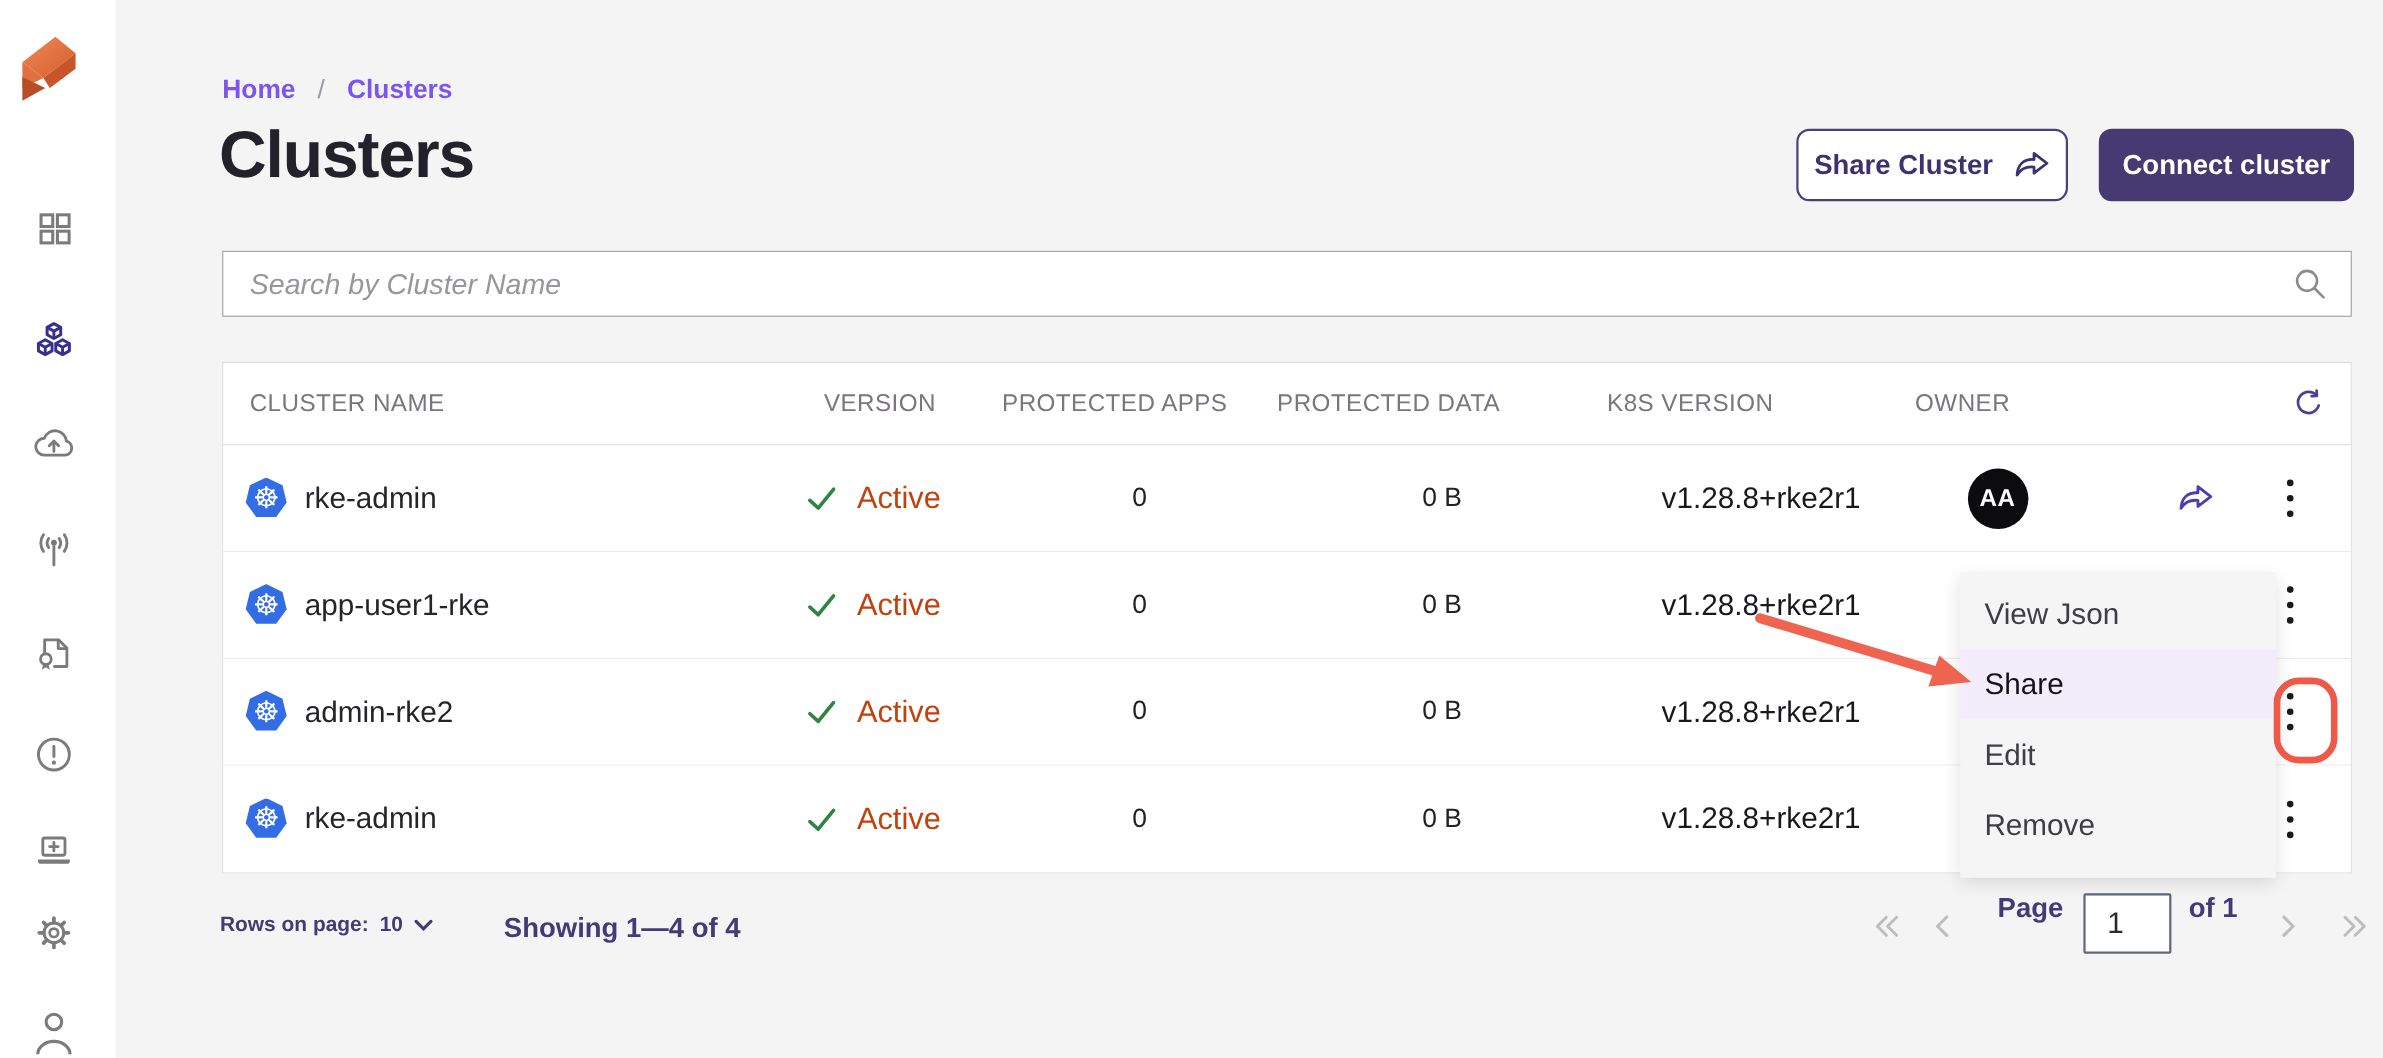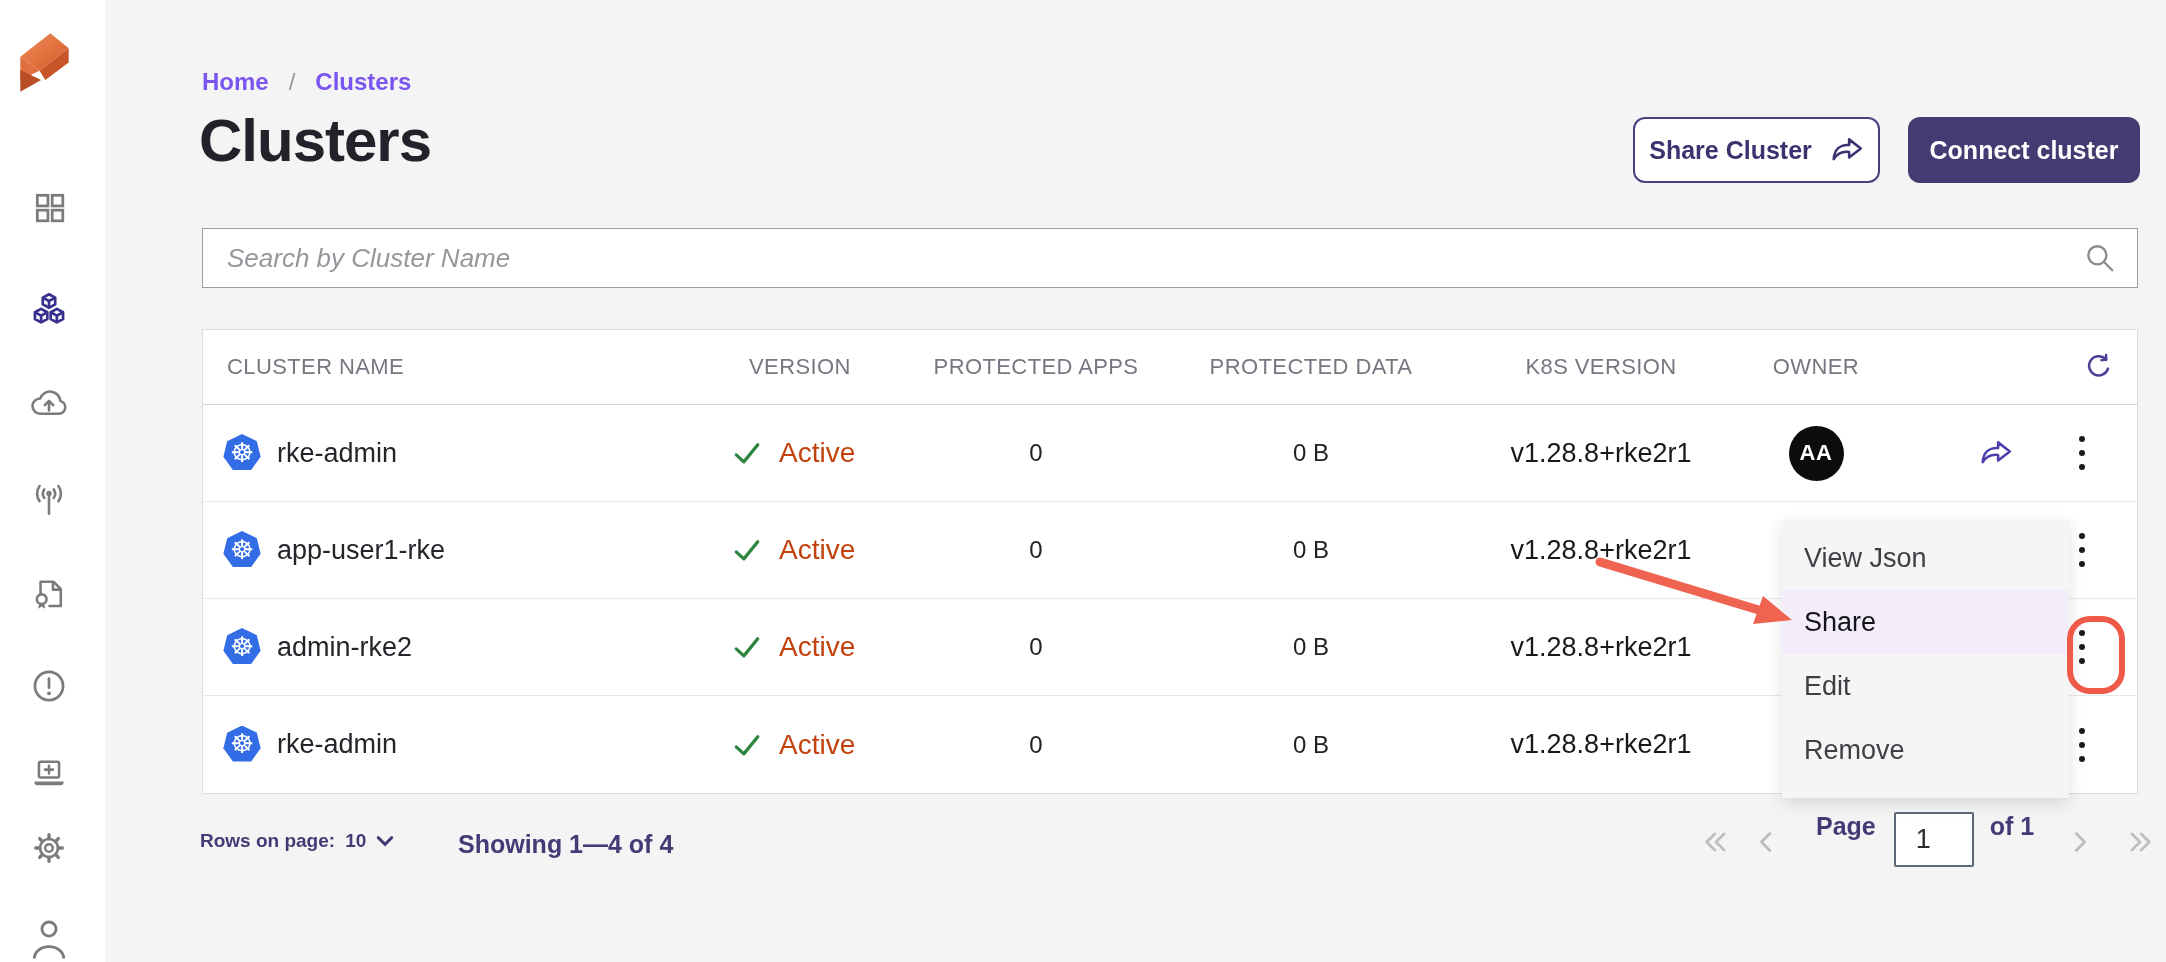--- a/index.html
+++ b/index.html
@@ -28,21 +28,21 @@
   .search-wrap input { width:100%; height:100%; border:1px solid #9e9e9e; background:#fff; font-size:26px; padding:0 74px 0 24px; color:#333; font-family:inherit; }
   .search-wrap input::placeholder { font-style:italic; color:#97969c; }
   .search-wrap .mag { position:absolute; right:22px; top:14px; }
 
   
   .table { position:absolute; left:202px; top:329px; width:1936px; background:#fff; border:1px solid #dcdcdc; z-index:1; }
   .tgrid { display:grid; grid-template-columns:498px 210px 250px 300px 280px 150px auto; align-items:center; }
   .thead { height:75px; border-bottom:1px solid #d2d2d2; color:#7a7580; font-size:22px; letter-spacing:.4px; }
   .th-name { padding-left:24px; }
   .th-status { padding-left:48px; }
-  .th-center { text-align:center; }
+  .th-center { }
   .th-actions { display:flex; justify-content:flex-end; padding-right:24px; }
   .trow { height:97px; border-bottom:1px solid #e9e9e9; background:#fff; cursor:pointer; }
   .trow:last-child { border-bottom:none; }
   .c-name { display:flex; align-items:center; gap:16px; padding-left:20px; font-size:27px; color:#26242b; }
   .k8s-badge { width:38px; height:38px; background:#326de6; clip-path:polygon(50% 0%,89% 19%,99% 60%,74% 95%,26% 95%,1% 60%,11% 19%); color:#fff; display:flex; align-items:center; justify-content:center; font-size:27px; line-height:1; flex:0 0 38px; }
   .c-status { display:flex; align-items:center; gap:18px; padding-left:32px; font-size:28px; color:#c2410c; }
   .c-num { text-align:center; font-size:24px; color:#222226; }
   .c-ver { text-align:center; font-size:27px; color:#18181d; }
   .c-owner { display:flex; justify-content:center; }
   .avatar { width:55px; height:55px; border-radius:50%; background:#0c0c0e; color:#fff; font-size:22px; font-weight:700; letter-spacing:.5px; display:flex; align-items:center; justify-content:center; }

